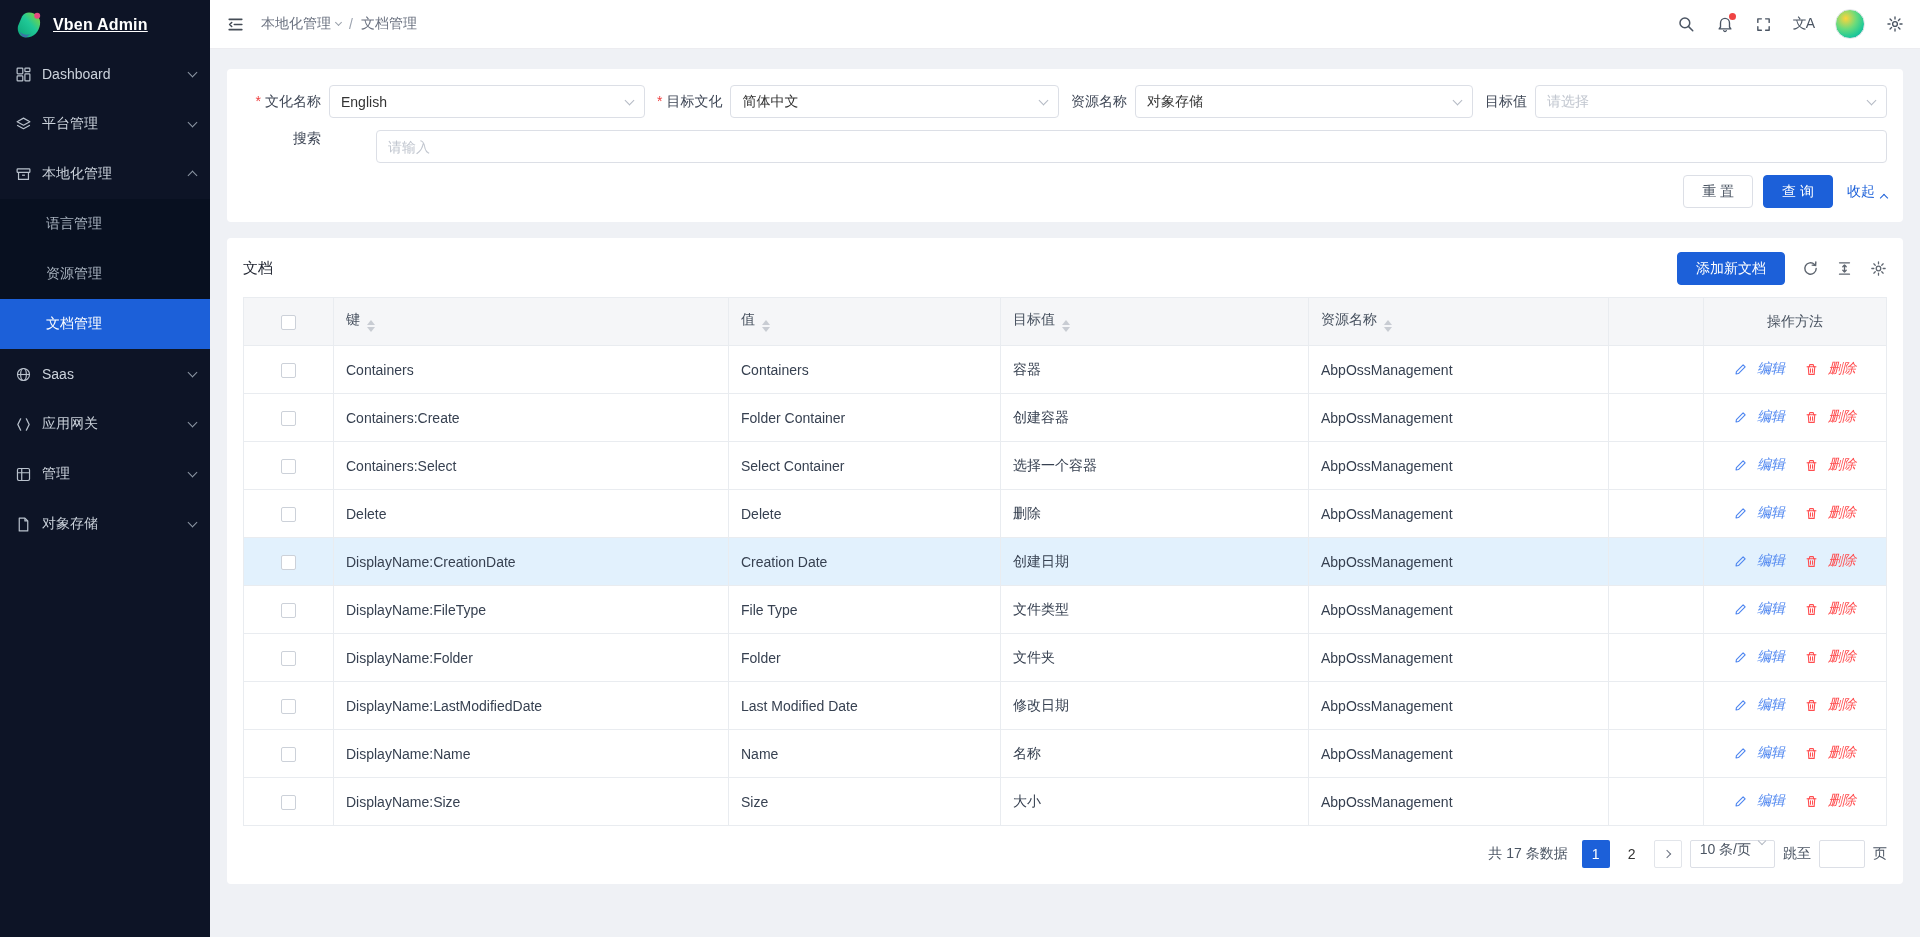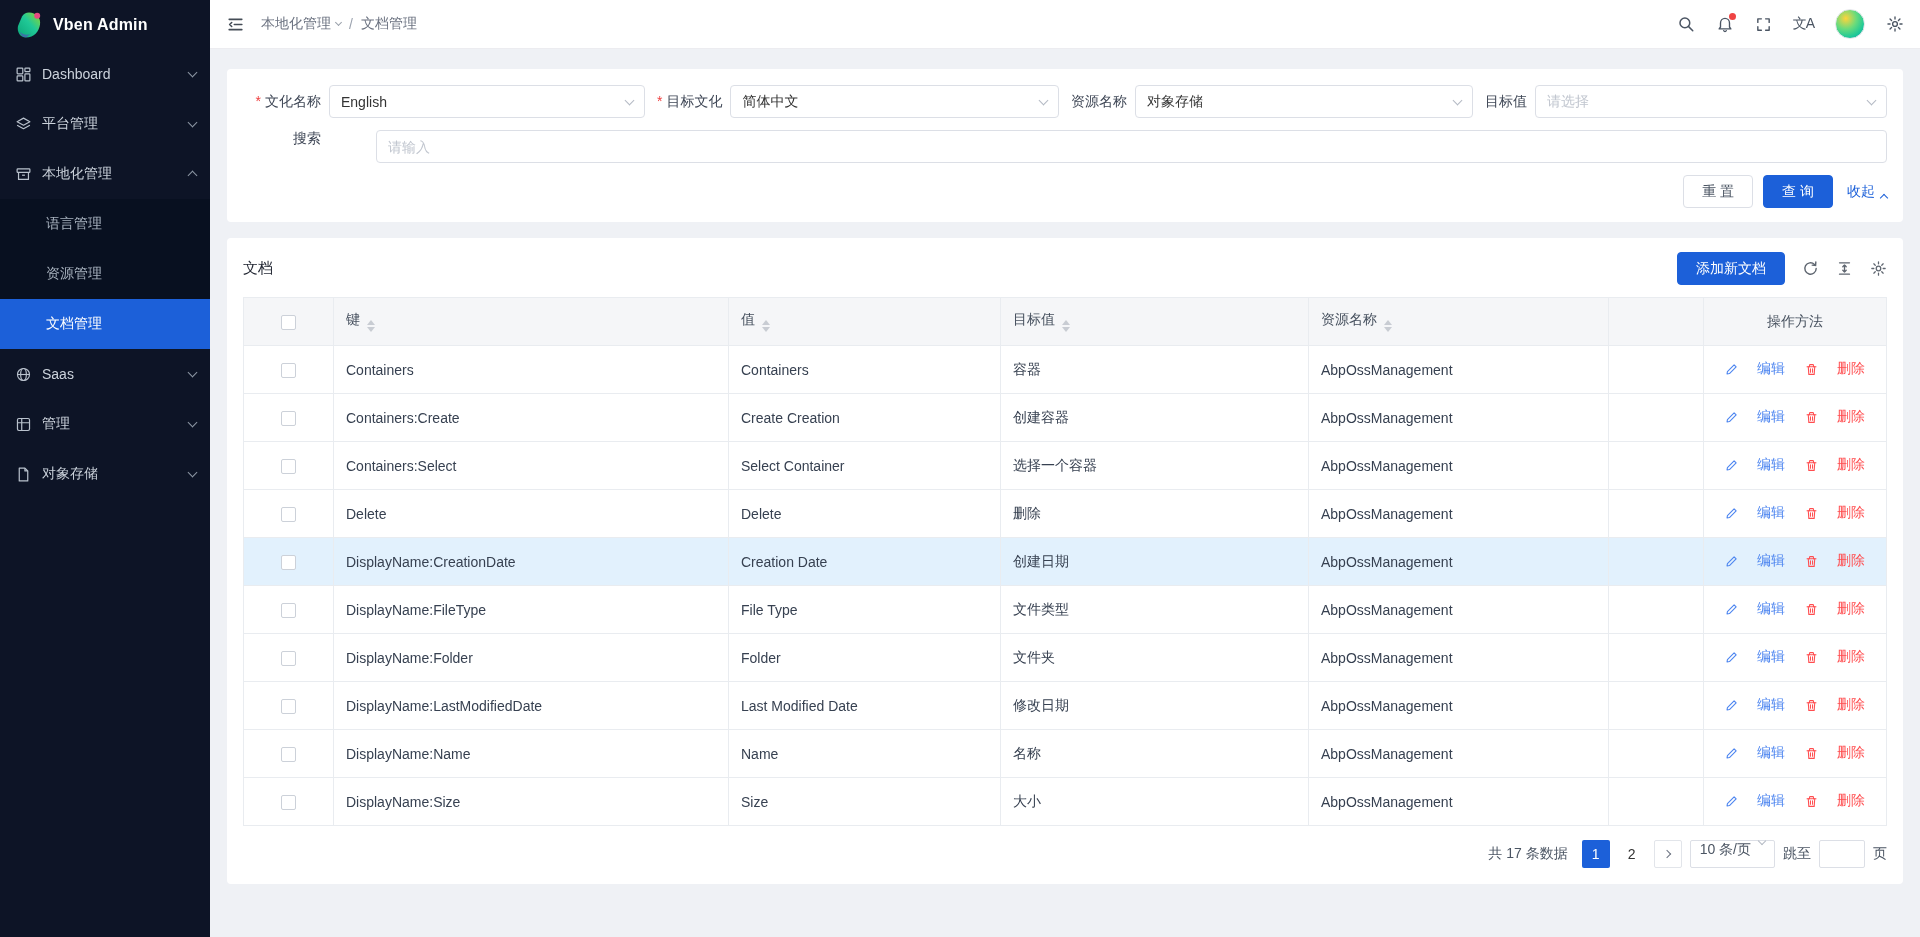--- a/index.html
+++ b/index.html
@@ -17,21 +17,21 @@
     --sidebar:#0d1426;
     --submenu:#081020;
     --border:#e9ecf0;
     --input-border:#dcdfe6;
   }
   .app { display:flex; width:1920px; height:937px; }
 
   
   .sidebar { width:210px; min-width:210px; background:var(--sidebar); color:#c8d0d9; display:flex; flex-direction:column; }
   .logo { height:49px; display:flex; align-items:center; padding:0 14px; cursor:pointer; }
-  .logo-text { color:#fff; font-weight:bold; font-size:16px; margin-left:9px; letter-spacing:.2px; }
+  .logo-text { color:#fff; font-weight:bold; font-size:16px; margin-left:9px; letter-spacing:.2px;text-decoration:underline; }
   .menu { flex:1; overflow:hidden; }
   .menu-item { height:50px; display:flex; align-items:center; padding:0 14px; cursor:pointer; color:#ccd3dc; }
   .menu-item .mi-icon { width:18px; height:18px; display:inline-flex; align-items:center; justify-content:center; color:#b9c2cd; }
   .menu-item .mi-label { flex:1; margin-left:10px; white-space:nowrap; }
   .sub-item { height:50px; display:flex; align-items:center; padding-left:46px; background:var(--submenu); color:#a9b3bf; cursor:pointer; }
   .sub-item.active { background:var(--primary); color:#fff; }
   .chev { display:inline-block; width:7px; height:7px; border-right:1.5px solid currentColor; border-bottom:1.5px solid currentColor; }
   .chev.down { transform:rotate(45deg); margin-top:-3px; }
   .chev.up { transform:rotate(-135deg); margin-top:3px; }
   .menu-item .chev { color:#8d97a4; }
@@ -86,21 +86,21 @@
   th, td { border:1px solid var(--border); padding:0 12px; height:48px; text-align:left; font-weight:normal; overflow:hidden; white-space:nowrap; text-overflow:ellipsis; }
   thead th { background:#f5f6f8; color:#46505e; font-weight:500; }
   td { color:#374151; }
   .col-check, .th-check { text-align:center; padding:0; }
   .th-actions, .cell-actions { text-align:center; }
   tr.hl td { background:#e2f1fd; }
   .checkbox { appearance:none; -webkit-appearance:none; width:15px; height:15px; border:1px solid #ccd1d9; border-radius:2px; background:#fff; vertical-align:middle; cursor:pointer; }
   .sort { display:inline-flex; flex-direction:column; gap:2px; margin-left:7px; vertical-align:-1px; cursor:pointer; }
   .tri-up { width:0; height:0; border-left:4px solid transparent; border-right:4px solid transparent; border-bottom:5px solid #c8ccd3; }
   .tri-down { width:0; height:0; border-left:4px solid transparent; border-right:4px solid transparent; border-top:5px solid #c8ccd3; }
-  .op-link { display:inline-flex; align-items:center; gap:19px; cursor:pointer; }
+  .op-link { display:inline-flex; align-items:center; gap:10px; cursor:pointer;font-style:italic; }
   .op-edit { color:var(--edit); margin-right:16px; }
   .op-del { color:var(--danger); }
 
   
   .pager { margin-top:14px; display:flex; justify-content:flex-end; align-items:center; gap:8px; color:#4b5563; }
   .pg-total { margin-right:6px; }
   .pg-item { min-width:28px; height:28px; border-radius:2px; display:flex; align-items:center; justify-content:center; cursor:pointer; }
   .pg-active { background:var(--primary); color:#fff; }
   .pg-plain { color:#333; }
   .pg-next { border:1px solid #e2e5ea; color:#6b7280; width:28px; }
@@ -186,20 +186,30 @@
           <svg viewBox="0 0 24 24" width="17" height="17" fill="none" stroke="currentColor" stroke-width="1.6">
               <circle cx="12" cy="12" r="8.5"></circle>
               <path d="M3.5 12h17"></path>
               <ellipse cx="12" cy="12" rx="4" ry="8.5"></ellipse>
             </svg>
         </span>
         <span class="mi-label">Saas</span>
         <span class="chev down"></span>
       </div>
 
+      <div class="menu-item">
+        <span class="mi-icon">
+          <svg viewBox="0 0 24 24" width="17" height="17" fill="none" stroke="currentColor" stroke-width="1.8" stroke-linecap="round" stroke-linejoin="round">
+              <path d="M8 4 4 12l4 8"></path>
+              <path d="M16 4l4 8-4 8"></path>
+            </svg>
+        </span>
+        <span class="mi-label">应用网关</span>
+        <span class="chev down"></span>
+      </div>
 
       <div class="menu-item">
         <span class="mi-icon">
           <svg viewBox="0 0 24 24" width="17" height="17" fill="none" stroke="currentColor" stroke-width="1.7">
               <rect x="3.5" y="3.5" width="17" height="17" rx="2"></rect>
               <path d="M3.5 9.5h17M9.5 3.5v17"></path>
             </svg>
         </span>
         <span class="mi-label">管理</span>
         <span class="chev down"></span>
@@ -412,21 +422,21 @@
                       <path d="M4 4.5l.7 9.5h6.6l.7-9.5"></path>
                       <path d="M6.7 7v4.5M9.3 7v4.5"></path>
                     </svg>
                     <span>删除</span>
                   </span>
               </td>
             </tr>
             <tr>
               <td class="col-check"><input type="checkbox" class="checkbox" style=""></td>
               <td>Containers:Create</td>
-              <td>Create Creation</td>
+              <td>Folder Container</td>
               <td>创建容器</td>
               <td>AbpOssManagement</td>
               <td></td>
               <td class="cell-actions">
                 <span class="op-link op-edit">
                     <svg viewBox="0 0 16 16" width="13" height="13" fill="none" stroke="currentColor" stroke-width="1.4" stroke-linejoin="round">
                       <path d="M11.2 2.3l2.5 2.5L5.5 13l-3 .5.5-3z"></path>
                     </svg>
                     <span>编辑</span>
                   </span>

